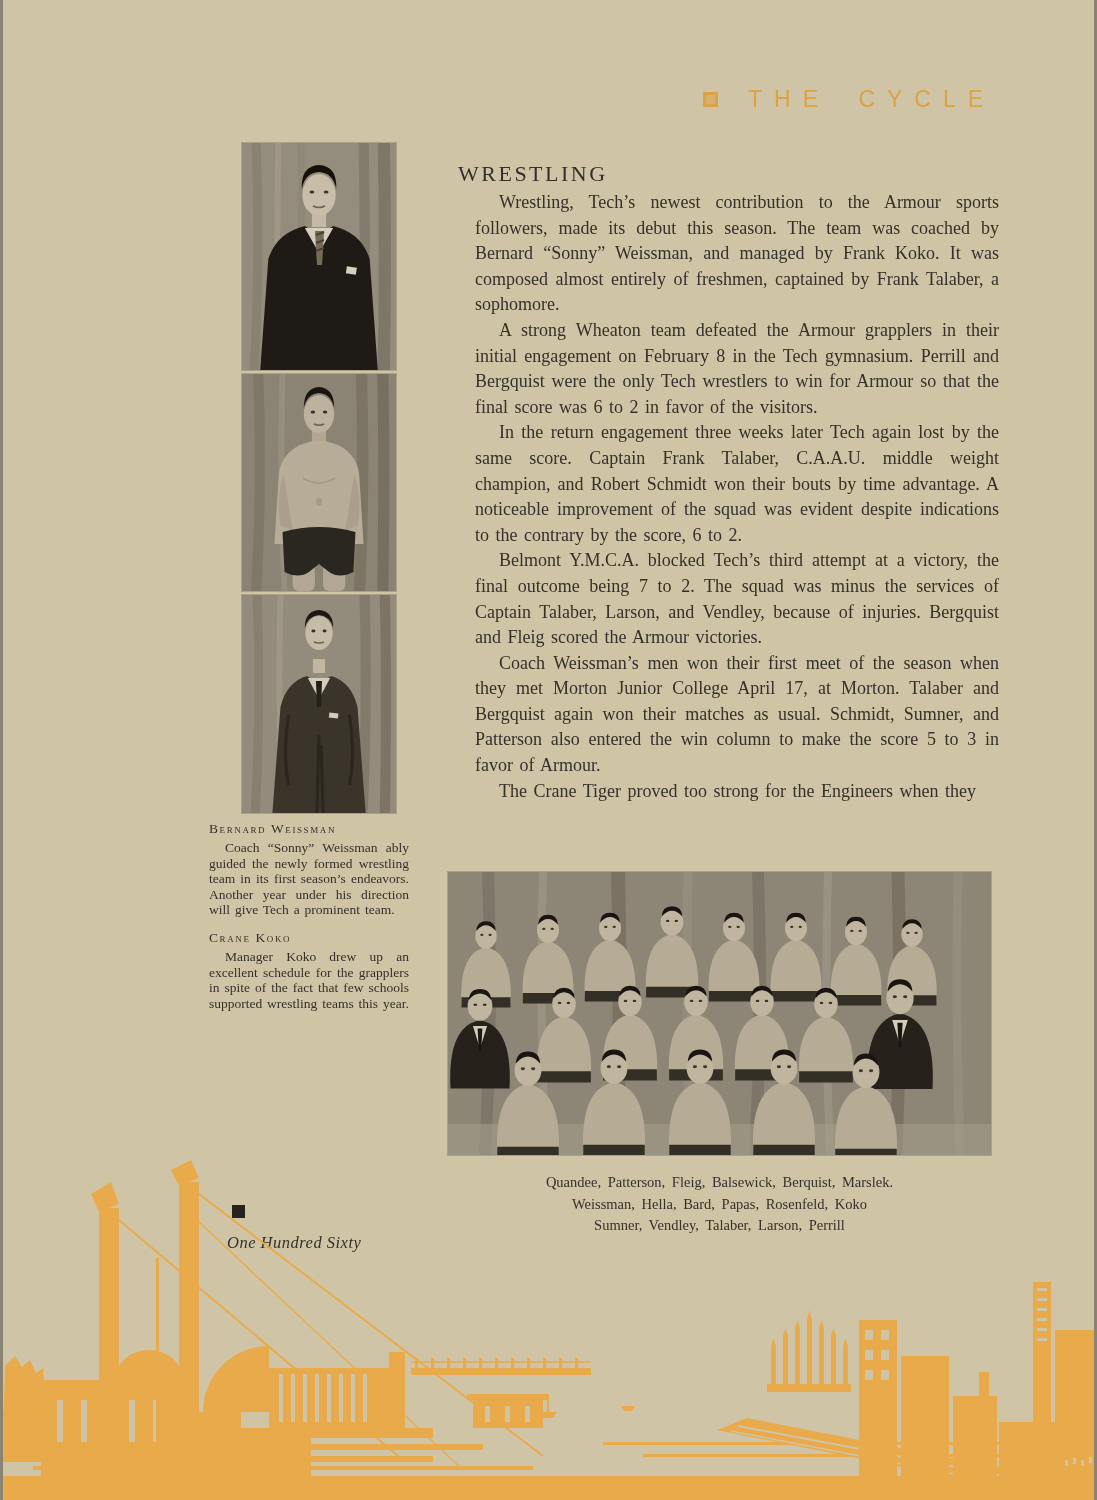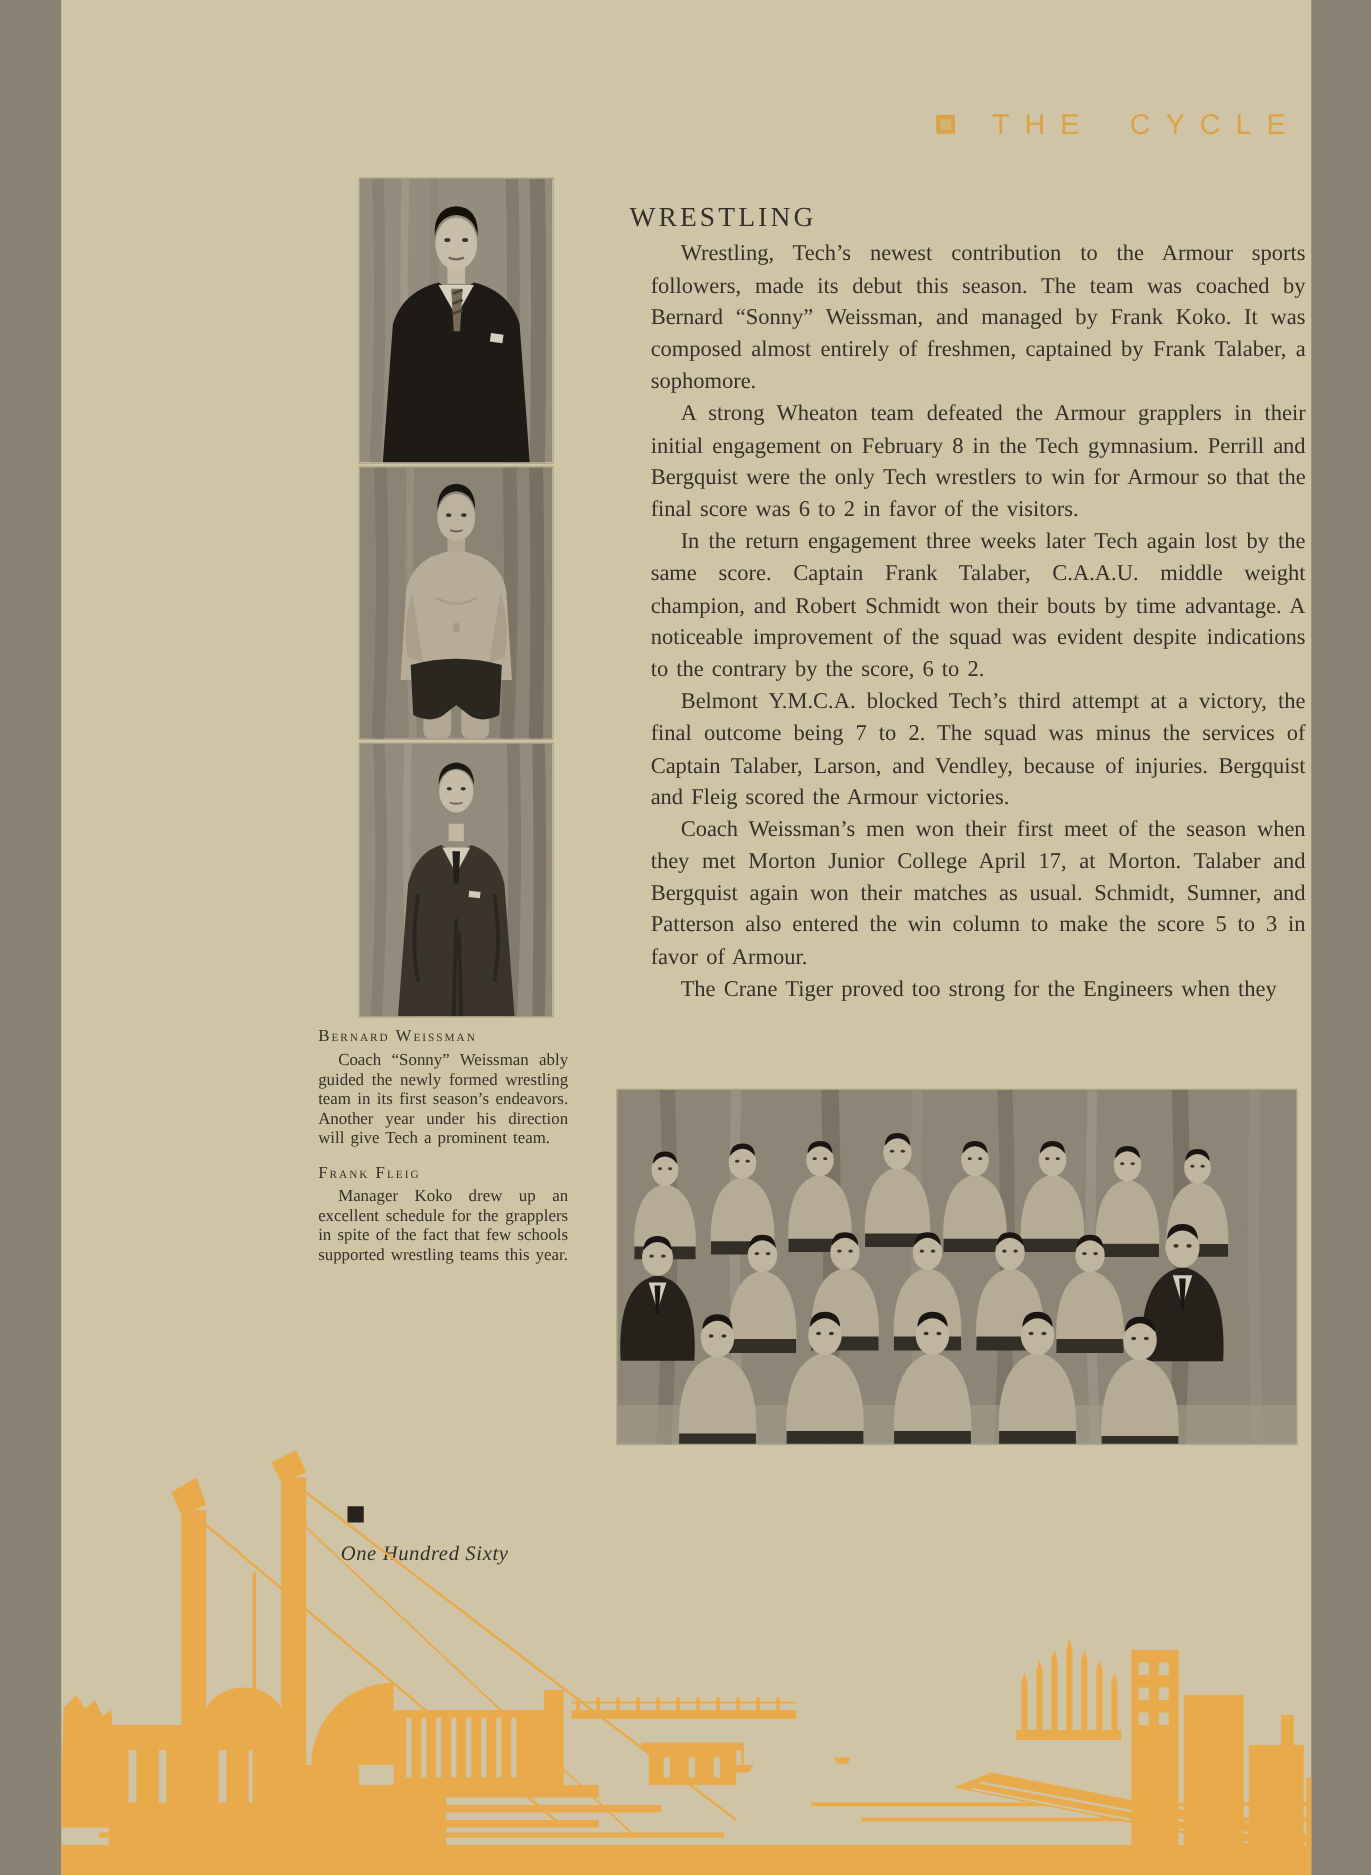--- a/index.html
+++ b/index.html
@@ -1,17 +1,17 @@
 <!DOCTYPE html>
 <html><head>
 <meta charset="utf-8">
 <style>
   html,body{margin:0;padding:0;background:#8a8272;}
   .page{
-    position:relative;width:1000px;height:1500px;margin:0 auto;
+    position:relative;width:1091px;height:1500px;margin:0 auto;
     background:#cfc5a6;overflow:hidden;
     font-family:"Liberation Serif","DejaVu Serif",serif;color:#35302a;
   }
   
   .masthead{position:absolute;left:700px;top:86px;display:flex;align-items:center;}
   .masthead .logo{width:15px;height:15px;background:#dca246;position:relative;margin-right:30px;}
   .masthead .logo::after{content:"";position:absolute;left:3px;top:3px;right:3px;bottom:3px;background:#cfc5a6;opacity:.45;}
   .masthead .mast-text{
     font-family:"Liberation Sans","DejaVu Sans",sans-serif;
     font-size:23px;letter-spacing:12px;word-spacing:10px;color:#dca246;font-weight:400;
@@ -139,21 +139,21 @@
       <path d="M71 47 q5 2 10 0" stroke="#6d6150" stroke-width="1.4" fill="none"></path>
     </svg>
   </div>
 
   <div class="profiles">
     <div class="profile">
       <h3>Bernard Weissman</h3>
       <p>Coach “Sonny” Weissman ably guided the newly formed wrestling team in its first season’s endeavors.  Another year under his direction will give Tech a prominent team.</p>
     </div>
     <div class="profile">
-      <h3>Frank Fleig</h3>
+      <h3>Crane Koko</h3>
       <p>Manager Koko drew up an excellent schedule for the grapplers in spite of the fact that few schools supported wrestling teams this year.</p>
     </div>
   </div>
 
   <div class="end-square"></div>
   <div class="folio">One Hundred Sixty</div>
 
   <div class="team-photo">
     <svg viewBox="0 0 543 283" preserveAspectRatio="none">
       <rect width="543" height="283" fill="#8d8677"></rect>
@@ -206,20 +206,25 @@
       <use href="#g-st" transform="translate(452 126) scale(1.3)"></use>
 
       <use href="#g-wr" transform="translate(80 198) scale(1.28)"></use>
       <use href="#g-wr" transform="translate(166 196) scale(1.28)"></use>
       <use href="#g-wr" transform="translate(252 196) scale(1.28)"></use>
       <use href="#g-wr" transform="translate(336 196) scale(1.28)"></use>
       <use href="#g-wr" transform="translate(418 200) scale(1.28)"></use>
     </svg>
   </div>
 
+  <div class="team-caption">
+    <div>Quandee,  Patterson,  Fleig,  Balsewick,  Berquist,  Marslek.</div>
+    <div>Weissman,  Hella,  Bard,  Papas,  Rosenfeld,  Koko</div>
+    <div>Sumner,  Vendley,  Talaber,  Larson,  Perrill</div>
+  </div>
 
   <div class="skyline">
     <svg viewBox="0 0 1097 340" preserveAspectRatio="none">
 
       <rect class="o" x="0" y="296" width="430" height="6"></rect>
       <rect class="o" x="30" y="306" width="500" height="4"></rect>
       <rect class="o" x="600" y="282" width="497" height="3"></rect>
       <rect class="o" x="640" y="294" width="457" height="3"></rect>
 
       <path class="o" d="M2 206 l10 -10 7 11 8 -7 6 13 7 -5 4 60 -44 3 Z"></path>

